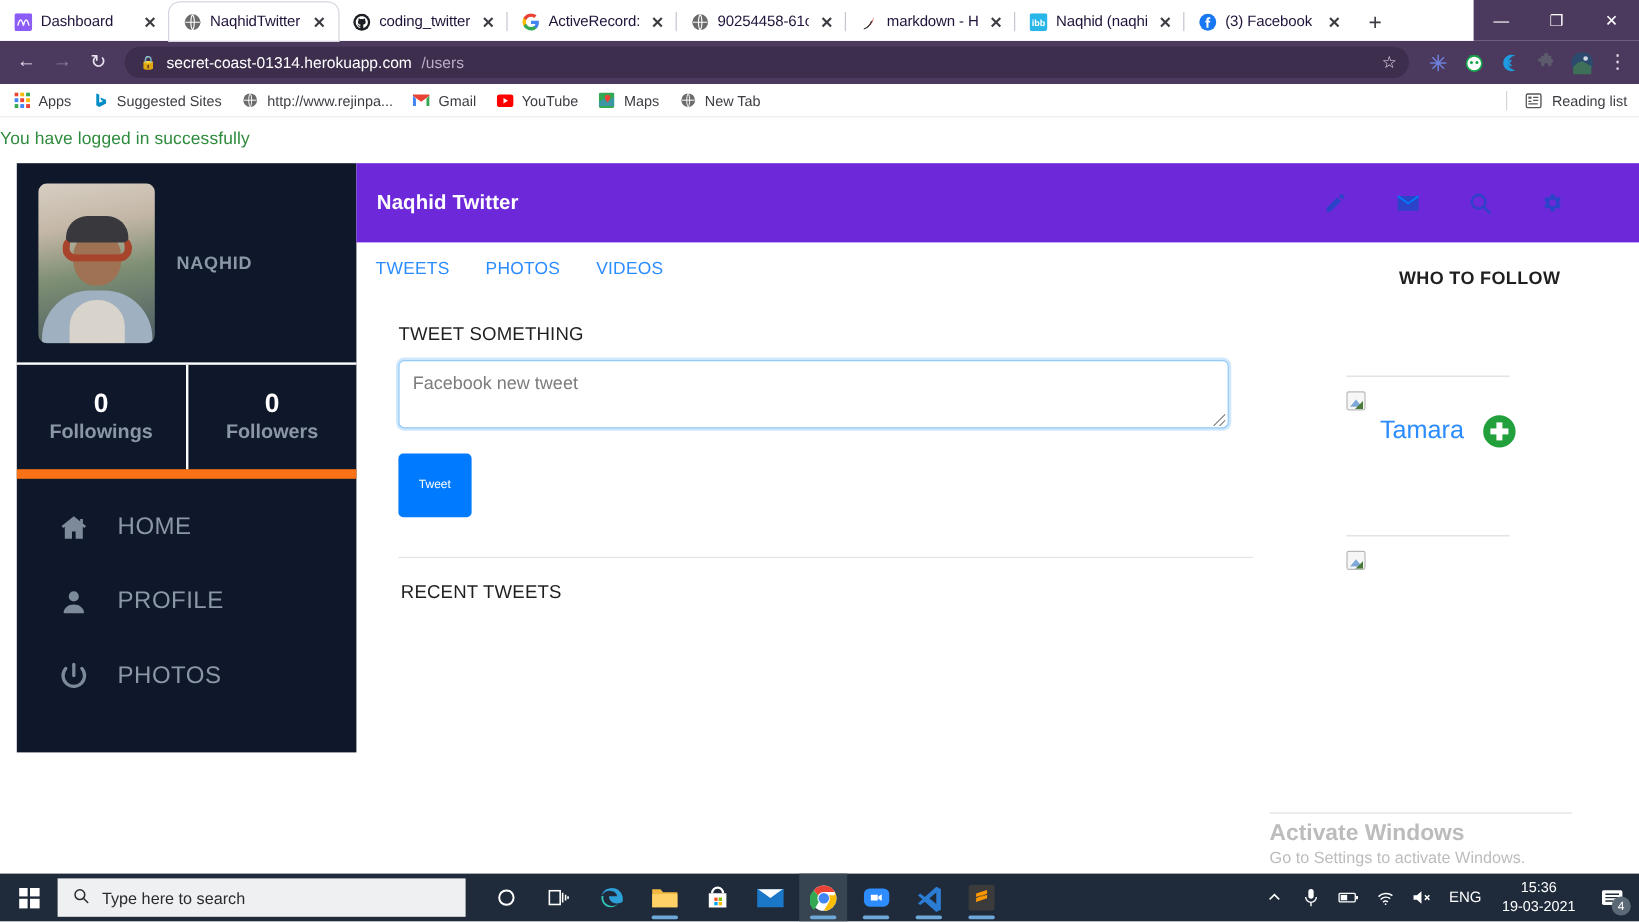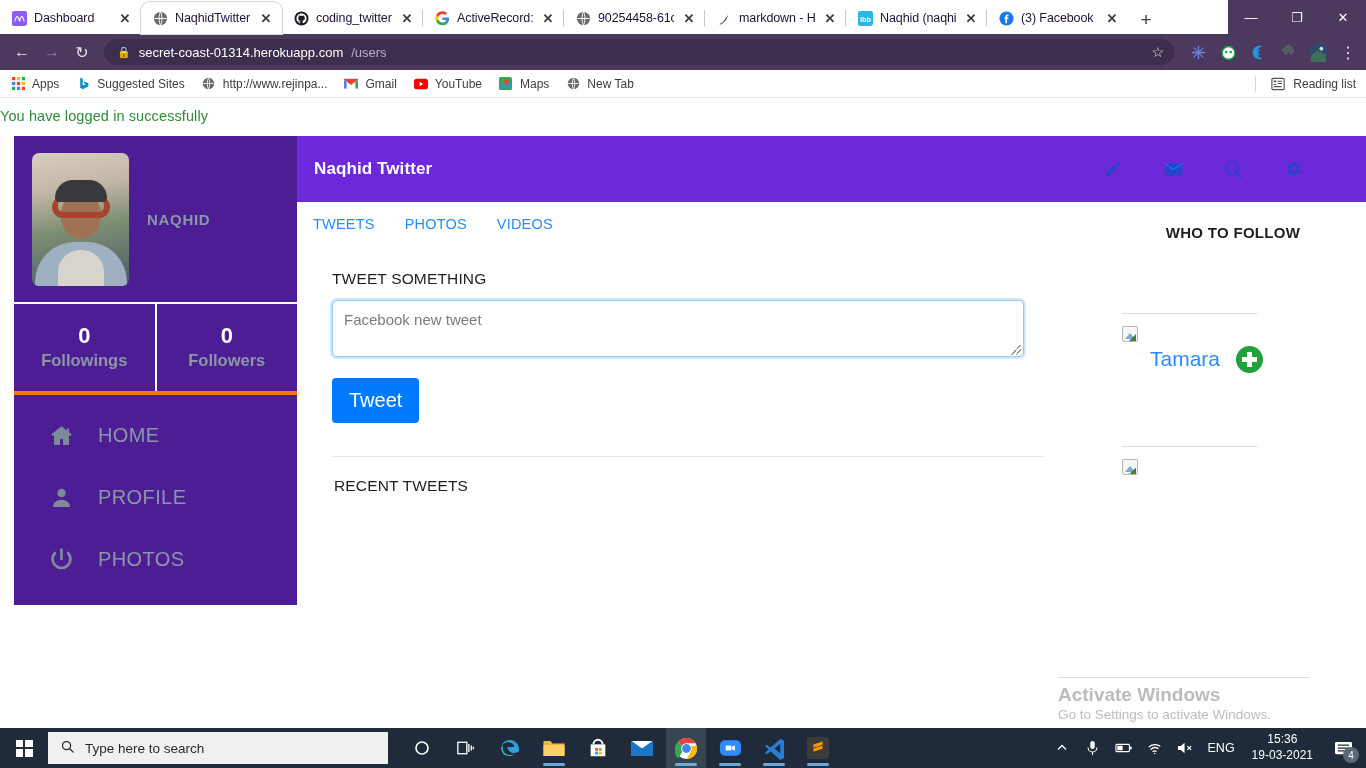--- a/index.html
+++ b/index.html
@@ -102,21 +102,21 @@
     background: #ffffff; overflow: hidden;
   }
   .flash {
     color: #2e8b3d; font-size: 14.5px;
     padding: 10px 0 12px; letter-spacing: 0.1px;
   }
   .layout { display: flex; align-items: flex-start; }
 
   
   .sidebar {
-    width: 283px; margin-left: 14px; background: #4c1d95;
+    width: 283px; margin-left: 14px; background: #0f172a;
     color: #8e99a8; flex: 0 0 283px;
   }
   .profile-box {
     display: flex; align-items: center; height: 166px;
     padding: 0 0 0 18px; gap: 18px;
   }
   .avatar {
     width: 97px; height: 133px; border-radius: 7px;
     flex: 0 0 97px; overflow: hidden; position: relative;
     background: linear-gradient(170deg,#d7cfc3 0%,#c3b6a6 28%,#7e8f74 55%,#4c5b63 100%);
@@ -150,21 +150,21 @@
     font-size: 15px; font-weight: bold; color: #8c97a6;
     letter-spacing: 0.7px;
   }
   .stats { display: flex; border-top: 2px solid #ffffff; }
   .stat {
     flex: 1; text-align: center; padding: 17px 0 21px;
   }
   .stat + .stat { border-left: 2px solid #ffffff; }
   .stat-num { font-size: 22px; font-weight: bold; color: #ffffff; line-height: 1.35; }
   .stat-label { font-size: 16.5px; color: #8c97a6; font-weight: bold; }
-  .navlist { border-top: 4px solid #f97316; padding: 10px 0 14px; }
+  .navlist { border-top: 8px solid #f97316; padding: 10px 0 32px; }
   .navitem {
     display: flex; align-items: center; gap: 22px;
     padding: 18px 0 18px 32px; color: #8c97a6;
     font-size: 20px; letter-spacing: 0.4px;
   }
   .navitem .nav-ico {
     width: 30px; height: 26px; display: flex; align-items: center;
     justify-content: center; color: #7d8a99;
   }
 
@@ -200,21 +200,21 @@
   .compose-area .resizer {
     position: absolute; right: 2px; bottom: 1px;
     width: 10px; height: 10px;
     background:
       linear-gradient(135deg, transparent 45%, #9a9a9a 45%, #9a9a9a 55%, transparent 55%),
       linear-gradient(135deg, transparent 70%, #9a9a9a 70%, #9a9a9a 80%, transparent 80%);
   }
   .tweet-btn {
     margin-top: 21px; background: #007bff; color: #fff;
     border: none; border-radius: 4px;
-    padding: 11px 17px; font-size: 20px;
+    padding: 21px 17px; font-size: 10px;
     font-family: "Liberation Sans", sans-serif; cursor: pointer;
   }
   .divider { margin: 33px 0 0 0; width: 712px; height: 1px; background: #e3e3e3; }
   .recent-title { padding: 20px 0 0 2px; font-size: 15.5px; color: #1f1f1f; letter-spacing: 0.15px; }
 
   
   .right-col { width: 268px; flex: 0 0 268px; padding: 22px 10px 0 12px; }
   .wtf-title {
     text-align: center; font-size: 15px; font-weight: bold;
     color: #1f1f1f; letter-spacing: 0.3px;

